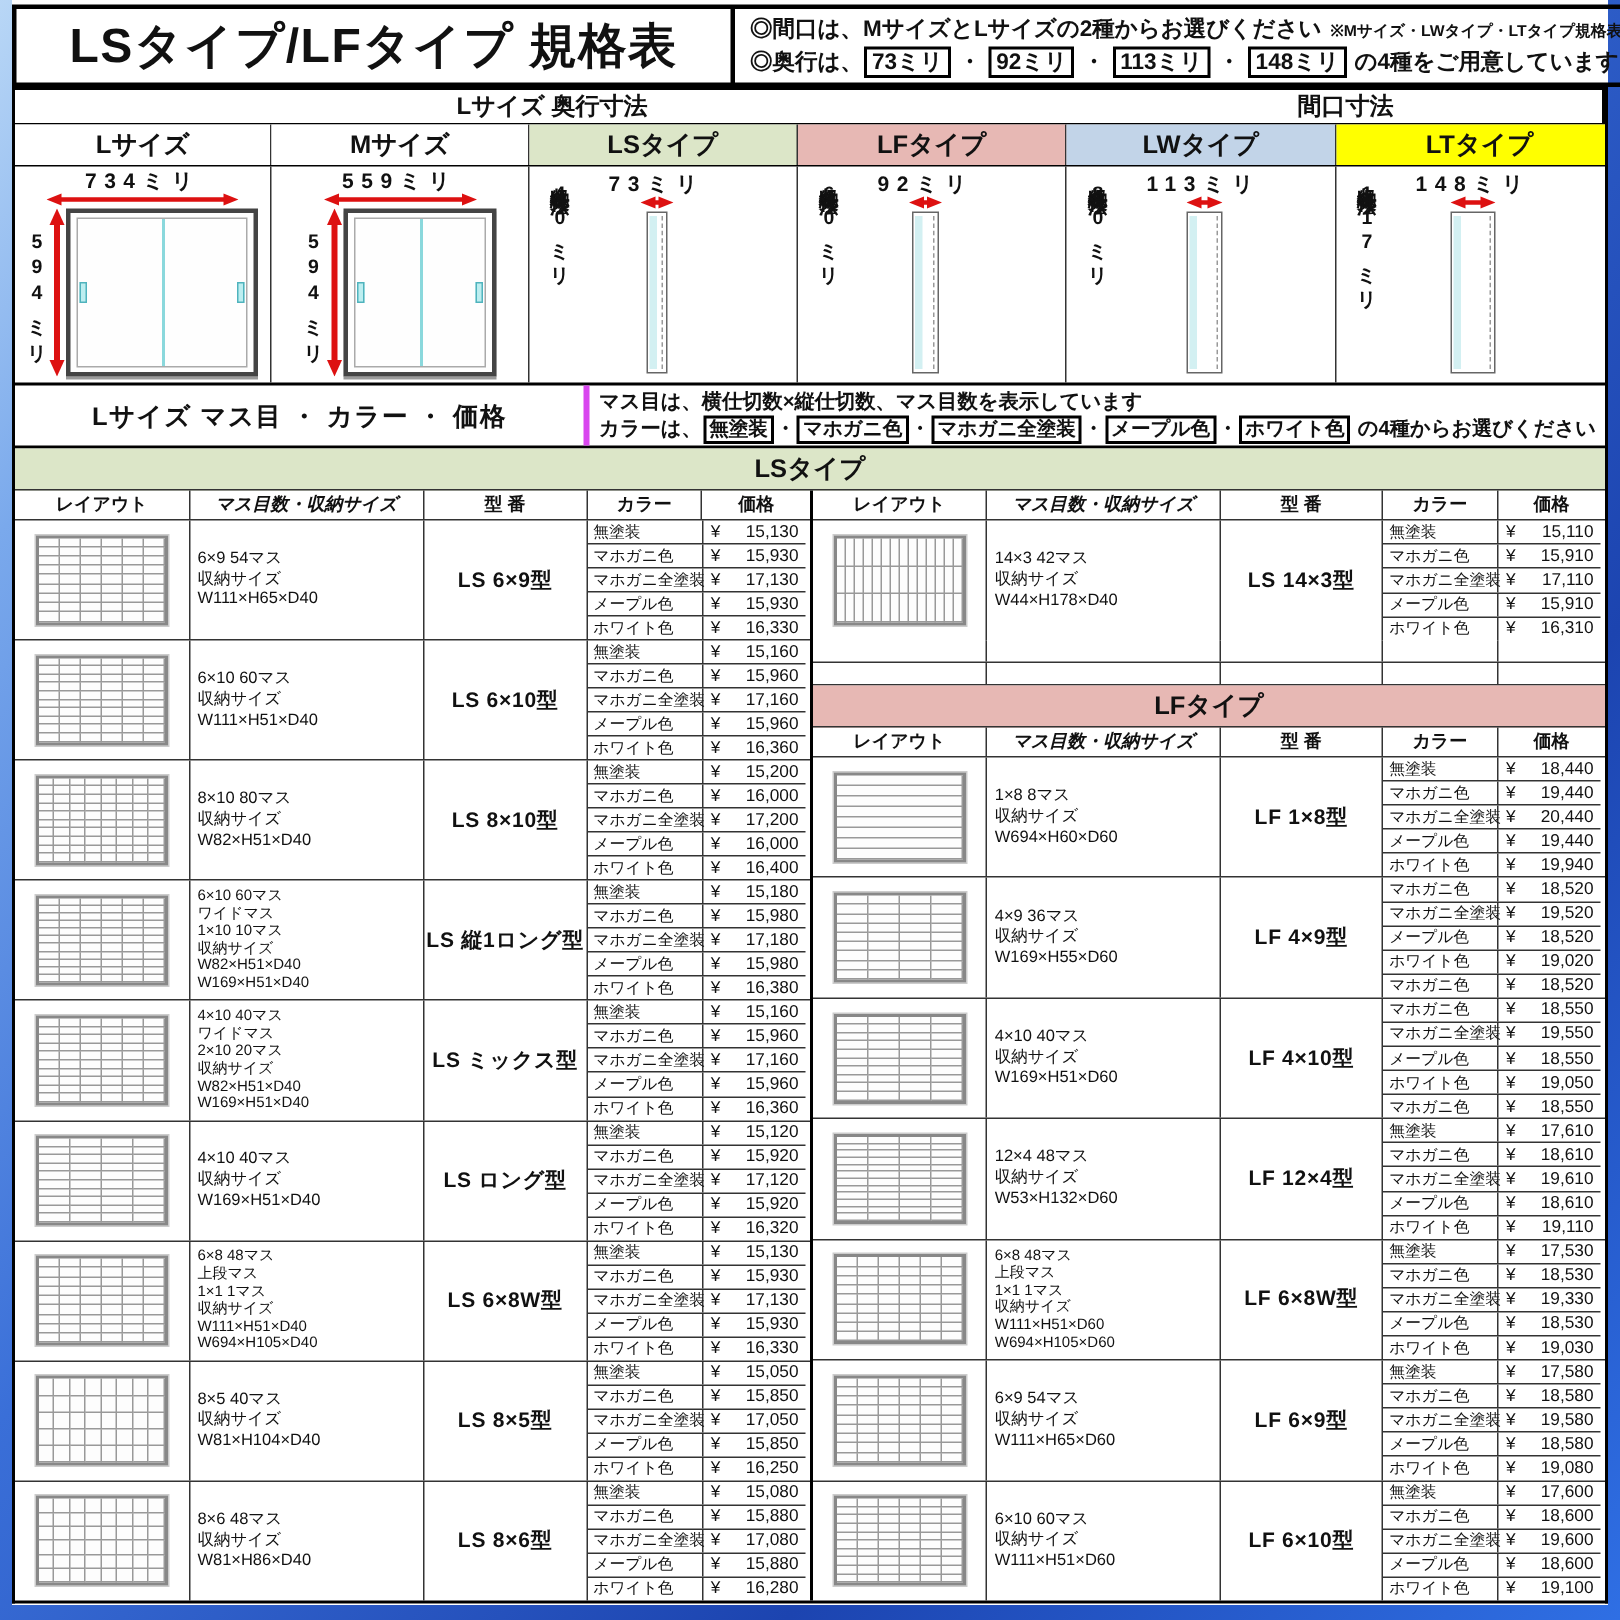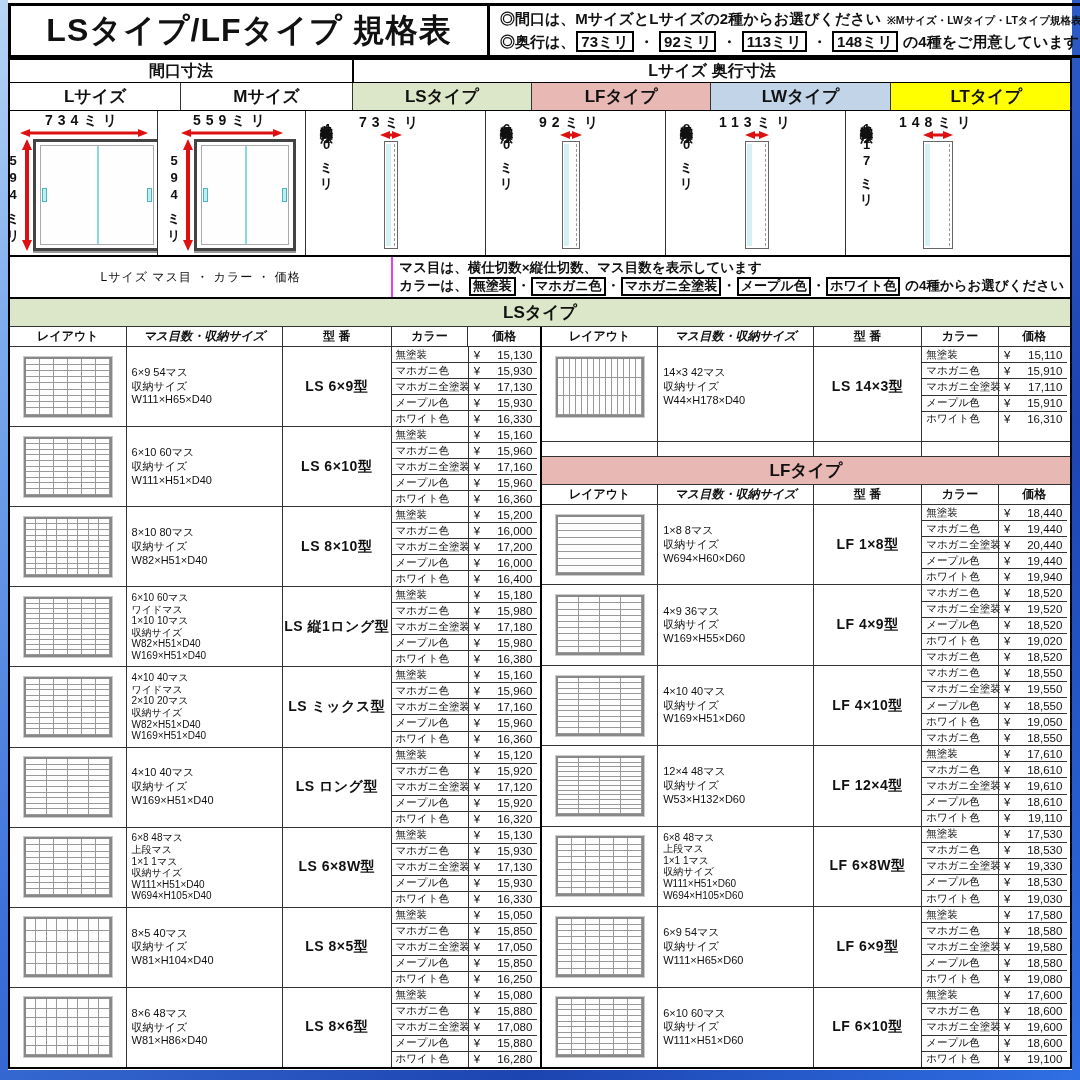--- a/index.html
+++ b/index.html
@@ -32,21 +32,21 @@
   .sub-head { display:flex; align-items:center; justify-content:center; font-weight:bold; font-size:17px;
               border-right:1px solid #333; }
   .sub-head:last-child { border-right:none; }
   .size-head { width:172px; background:#fff; }
   .type-head { width:180px; }
 
   
   .diagrams { display:flex; height:146px; border-bottom:2px solid #000; }
   .diag-cell { border-right:1px solid #333; position:relative; overflow:hidden; }
   .diag-cell:last-child { border-right:none; }
-  .diag-size { width:148px; }
+  .diag-size { width:172px; }
   .diag-type { width:180px; }
 
   .cab-wrap { display:flex; flex-direction:column; align-items:center; padding-top:2px; }
   .dim-label { font-size:14px; font-weight:bold; letter-spacing:5px; line-height:1.1; }
   .cab-mid { display:flex; align-items:center; margin-top:1px; }
   .v-label { writing-mode:vertical-rl; text-orientation:upright; font-size:13px; font-weight:bold;
              letter-spacing:2px; line-height:1; margin-right:1px; }
   .cab-box { position:relative; height:112px; border:3px solid #444; background:#fefefe; box-shadow:0 2px 0 #999; }
   .cab-inner { position:absolute; left:4px; right:4px; top:3px; bottom:3px; border:1px solid #aaa; }
   .cab-center { position:absolute; left:50%; top:4px; bottom:4px; width:2px; background:#8ad8dc; }
@@ -58,22 +58,22 @@
   .depth-vlabel { writing-mode:vertical-rl; text-orientation:upright; font-size:13px; font-weight:bold;
                   line-height:1; letter-spacing:1px; margin-right:26px; }
   .depth-main { display:flex; flex-direction:column; align-items:center; padding-top:0; }
   .depth-rect { border:1px solid #666; background:#fff; flex:1; position:relative; margin-top:1px; }
   .depth-rect .stripe { position:absolute; left:1px; top:2px; bottom:2px; width:5px; background:#d3f0f2; }
   .depth-rect .dash { position:absolute; right:2px; top:2px; bottom:2px; width:0; border-right:1px dashed #999; }
   .arrow-svg { display:block; }
 
   
   .price-heads { display:flex; height:42px; border-bottom:2px solid #000; }
-  .price-title { width:396px; border-right:2px solid #d946ef; display:flex; align-items:center; justify-content:center;
-                 font-size:12px; font-weight:normal; letter-spacing:1px; }
+  .price-title { width:396px; border-right:4px solid #d946ef; display:flex; align-items:center; justify-content:center;
+                 font-size:17px; font-weight:bold; letter-spacing:1px; }
   .price-notes { flex:1; padding:2px 6px; display:flex; flex-direction:column; justify-content:space-around; }
   .price-note-line { font-size:13.5px; font-weight:bold; white-space:nowrap; }
   .price-note-line .opt-box { font-size:13px; padding:0 2px; }
 
   .banner { height:28px; display:flex; align-items:center; justify-content:center;
             font-size:17px; font-weight:bold; border-bottom:1px solid #333; }
   .banner-ls { background:#dce6c8; }
   .banner-lf { background:#e7b8b4; }
 
   
@@ -120,22 +120,22 @@
     <div class="title-box">LSタイプ/LFタイプ 規格表</div>
     <div class="notes-box">
       <div class="note-line"><span>◎間口は、MサイズとLサイズの2種からお選びください</span><span class="note-small">※Mサイズ・LWタイプ・LTタイプ規格表は別ページをご参照ください</span></div>
       <div class="note-line"><span>◎奥行は、</span><span><span class="opt-box">73ミリ</span> ・ <span class="opt-box">92ミリ</span> ・ <span class="opt-box">113ミリ</span> ・ <span class="opt-box">148ミリ</span></span> <span>の4種をご用意しています</span></div>
     </div>
   </div>
 
   <div class="main-table">
 
     <div class="sec-heads">
+      <div class="sec-head right">Lサイズ  奥行寸法</div>
       <div class="sec-head left">間口寸法</div>
-      <div class="sec-head right">Lサイズ  奥行寸法</div>
     </div>
 
     <div class="sub-heads" id="subheads">
         <div class="sub-head size-head">Lサイズ</div>
         <div class="sub-head size-head">Mサイズ</div>
         <div class="sub-head type-head" style="background: rgb(220, 230, 200);">LSタイプ</div>
         <div class="sub-head type-head" style="background: rgb(231, 184, 180);">LFタイプ</div>
         <div class="sub-head type-head" style="background: rgb(194, 212, 232);">LWタイプ</div>
         <div class="sub-head type-head" style="background: rgb(255, 255, 0); padding-left: 12px;">LTタイプ</div>
       </div>

